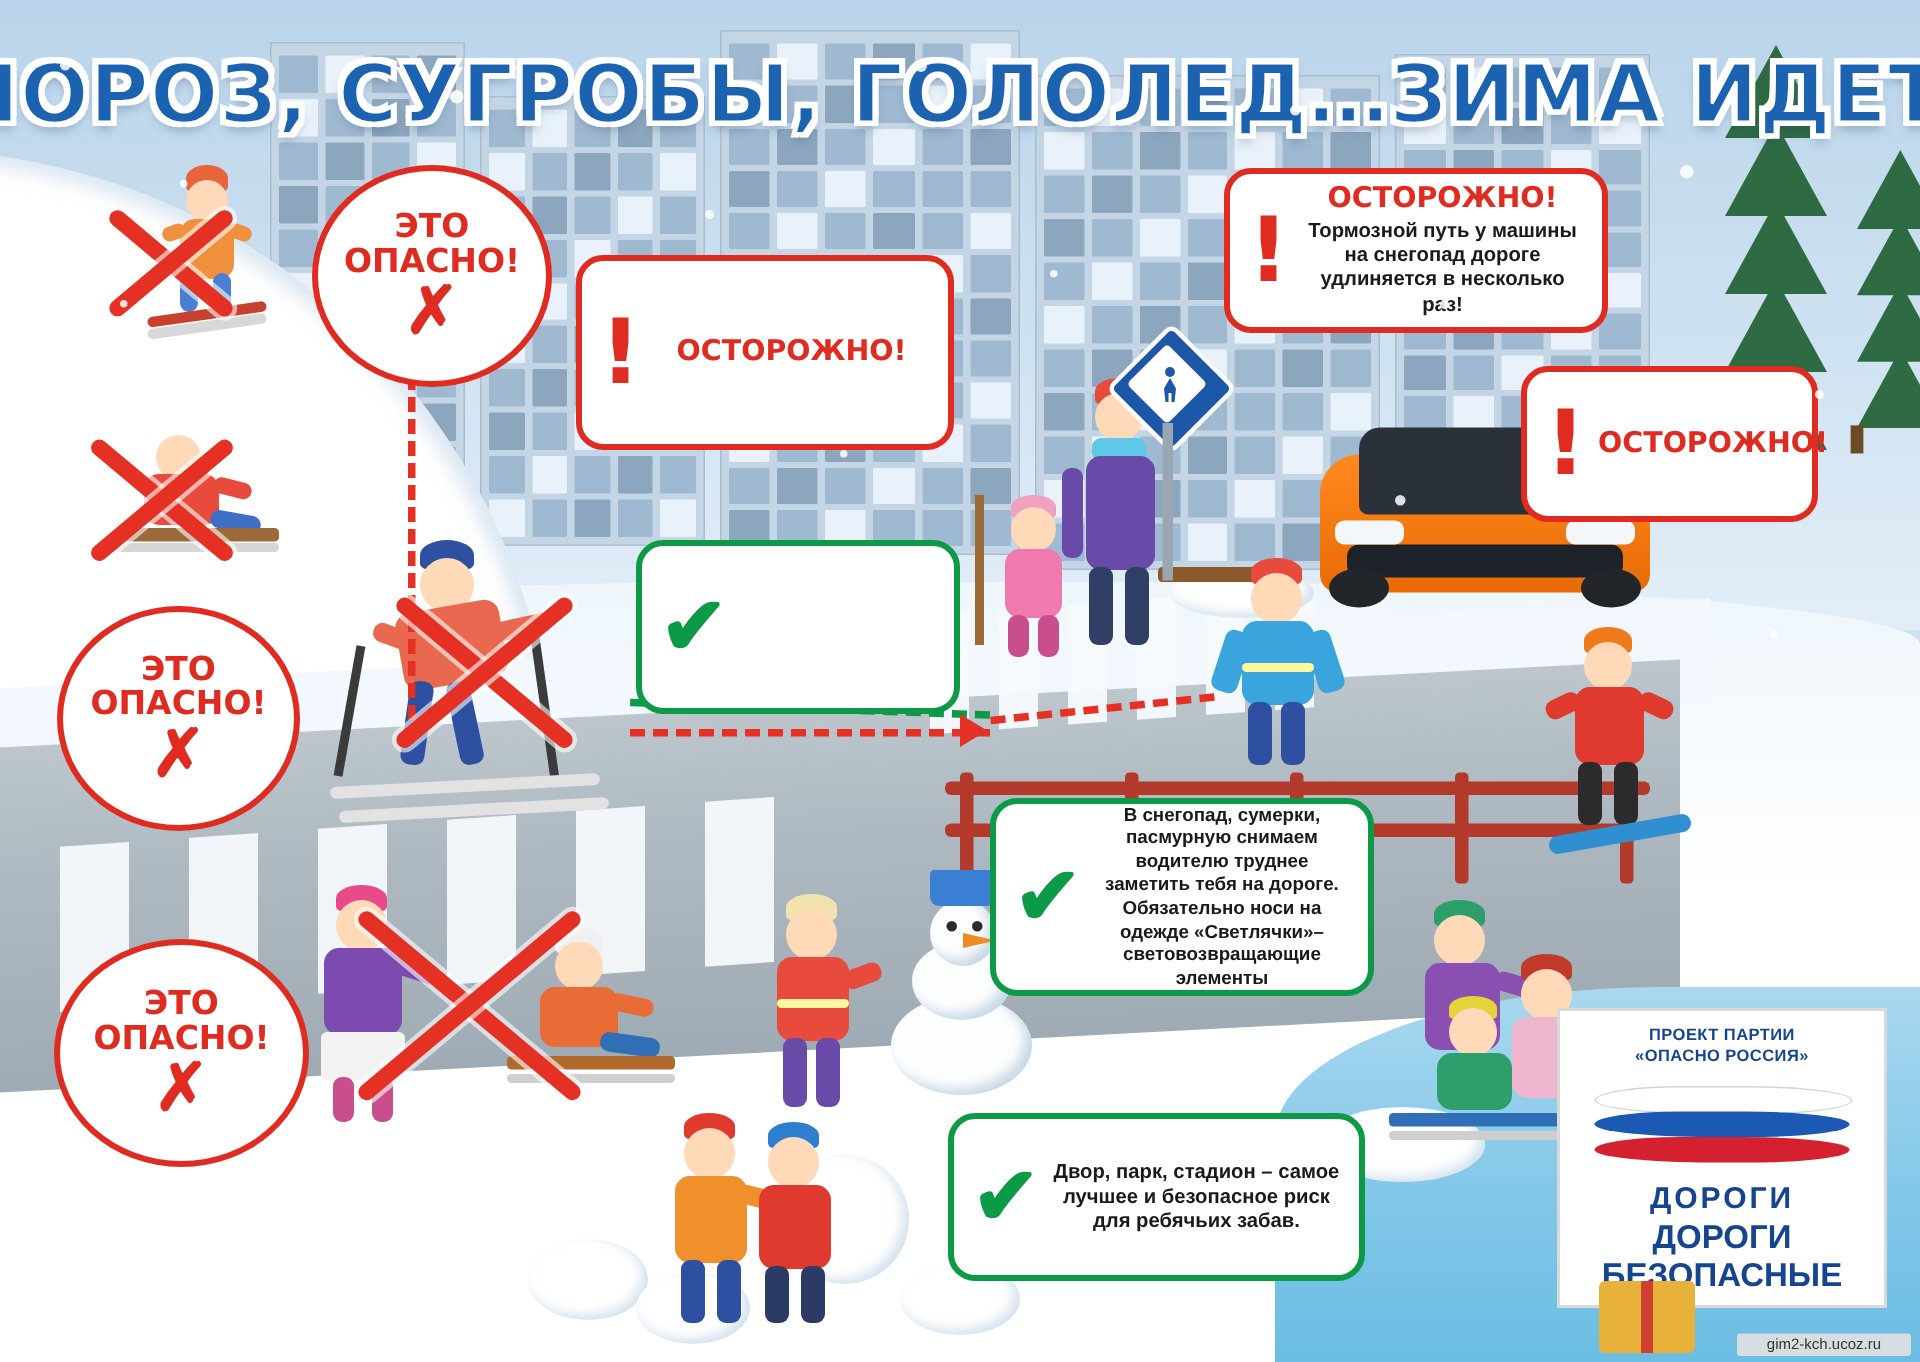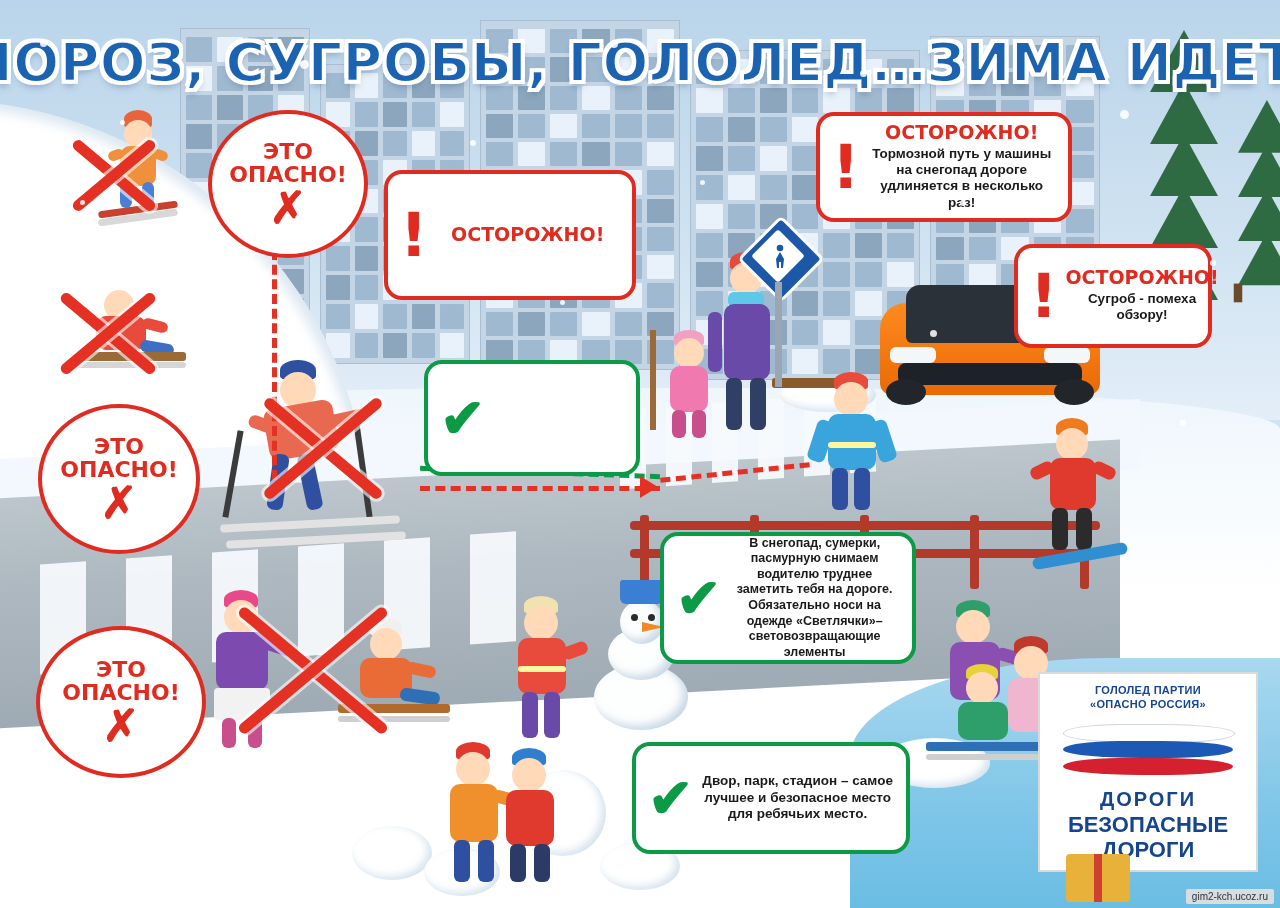--- a/index.html
+++ b/index.html
@@ -306,21 +306,21 @@
     font-size: 20px; font-weight: bold; color: #15458f; letter-spacing: 2px;
   }
   .logo .bd {
     font-size: 22px; font-weight: bold; color: #15458f; line-height: 1.08;
     margin-top: 2px;
   }
 
   .watermark {
     position: absolute; right: 6px; bottom: 4px;
     background: #d8dde2; color: #333; font-size: 10px;
-    padding: 2px 6px; z-index: 45; border-radius: 2px;
+    padding: 2px 20px; z-index: 45; border-radius: 2px;
   }
 
   
   .flake {
     position: absolute; border-radius: 50%; background: #ffffff; opacity: .85; z-index: 35;
     pointer-events: none;
   }
 
   .gift { position: absolute; right: 150px; bottom: 6px; width: 64px; height: 48px; z-index: 40; }
   .gift .bx { position: absolute; inset: 0; background: #e8b23a; border-radius: 4px; }
@@ -949,49 +949,48 @@
     <div style="flex:1;">
       <div class="warn-head">ОСТОРОЖНО!</div>
       <div class="warn-body">Тормозной путь у машины на снегопад дороге удлиняется в несколько раз!</div>
     </div>
   </div>
 
   <div class="bubble" style="left:1014px; top:244px; width:198px; height:104px; display:flex; align-items:center;">
     <div class="bang" style="margin-right:8px;">!</div>
     <div style="flex:1;">
       <div class="warn-head">ОСТОРОЖНО!</div>
-      <div class="warn-body">Сугроб - помеха обзору!</div>
     </div>
   </div>
 
   <div class="bubble green" style="left:424px; top:360px; width:216px; height:116px; display:flex; align-items:center;">
     <div class="check" style="margin-right:8px;">✔</div>
   </div>
 
   <div class="bubble green" style="left:660px; top:532px; width:256px; height:132px; display:flex; align-items:center;">
     <div class="check" style="margin-right:8px;">✔</div>
     <div class="good-body" style="flex:1; font-size:12.5px;">В снегопад, сумерки, пасмурную снимаем водителю труднее заметить тебя на дороге. Обязательно носи на одежде «Светлячки»– световозвращающие элементы</div>
   </div>
 
   <div class="bubble green" style="left:632px; top:742px; width:278px; height:112px; display:flex; align-items:center;">
     <div class="check" style="margin-right:8px;">✔</div>
-    <div class="good-body" style="flex:1;">Двор, парк, стадион – самое лучшее и безопасное место для ребячьих место.</div>
+    <div class="good-body" style="flex:1;">Двор, парк, стадион – самое лучшее и безопасное риск для ребячьих забав.</div>
   </div>
 
   <div class="logo">
-    <div class="top-l">ГОЛОЛЕД ПАРТИИ</div>
+    <div class="top-l">ПРОЕКТ ПАРТИИ</div>
     <div class="top-l">«ОПАСНО РОССИЯ»</div>
     <div class="flag">
       <div class="stripe s1"></div>
       <div class="stripe s2"></div>
       <div class="stripe s3"></div>
     </div>
     <div class="proekt">ДОРОГИ</div>
+    <div class="bd">ДОРОГИ</div>
     <div class="bd">БЕЗОПАСНЫЕ</div>
-    <div class="bd">ДОРОГИ</div>
   </div>
 
   <div class="gift">
     <div class="bx"></div>
       <div class="rb"></div>
   </div>
 
   <div class="watermark">gim2-kch.ucoz.ru</div>
 
   <div class="flake" style="left:40px;  top:40px;  width:7px;  height:7px;"></div>

